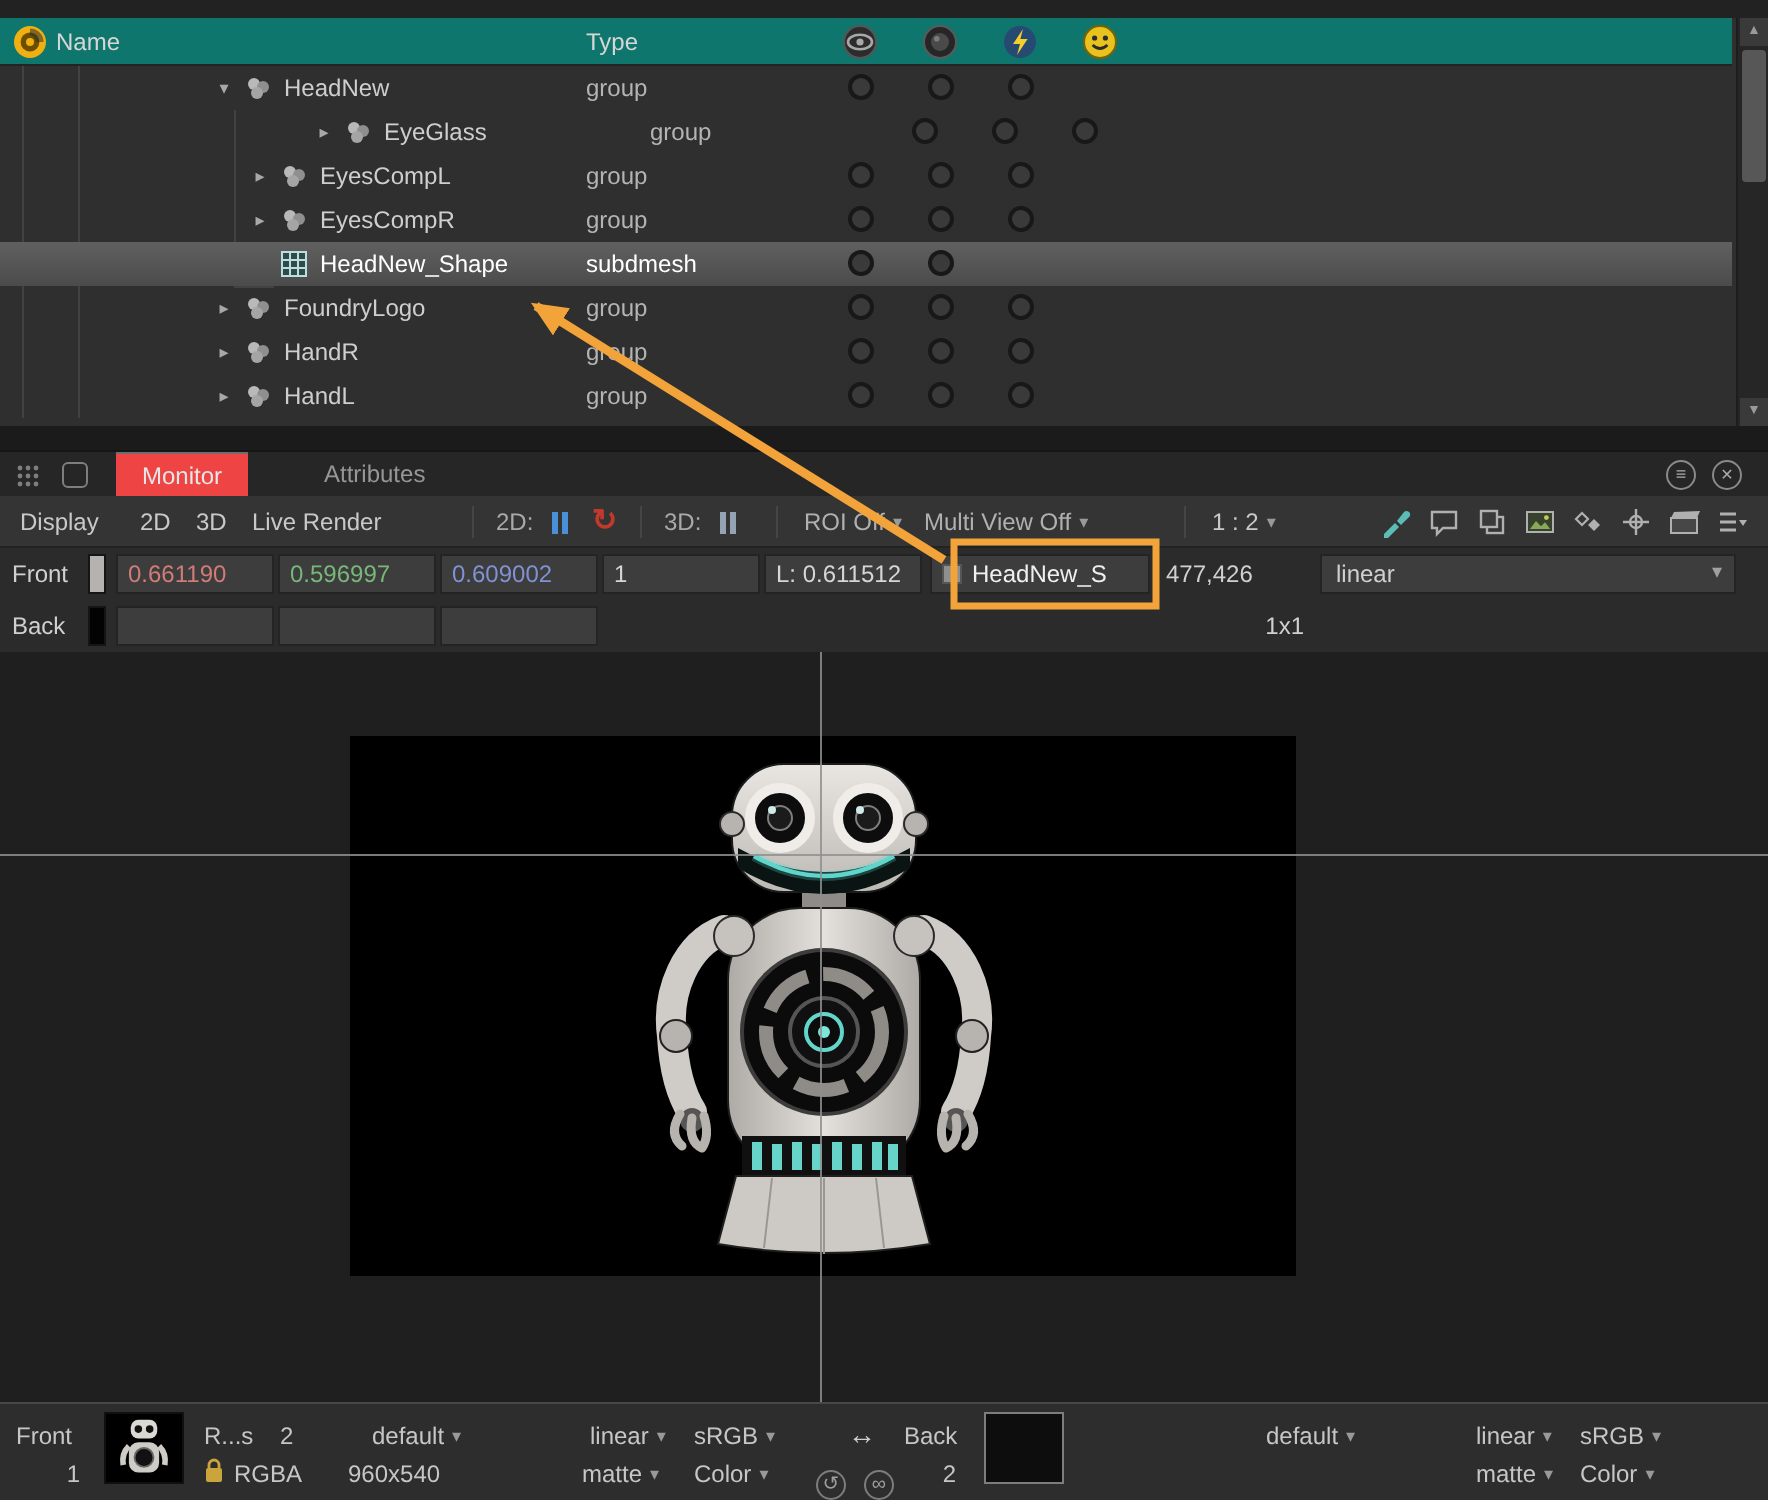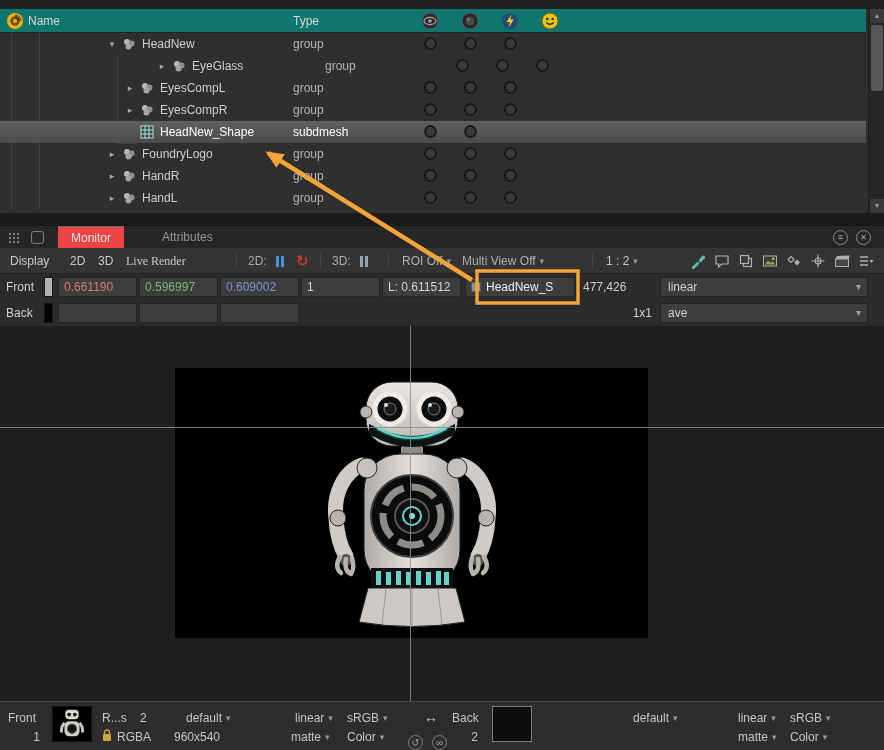--- a/index.html
+++ b/index.html
@@ -285,21 +285,21 @@
     <span class="tab act" style="left:58px;">Monitor</span>
     <span class="tab" style="left:124px;margin-left:25px;">Attributes</span>
     <span class="circbtn glyph-menu" style="right:36px;"></span>
     <span class="circbtn glyph-close" style="right:13px;"></span>
   </section>
 
   <section id="tb">
     <span class="t" style="left:10px;">Display</span>
     <span class="t" style="left:70px;">2D</span>
     <span class="t" style="left:98px;">3D</span>
-    <span class="t" style="left:126px;font-family:Liberation Serif, serif;">Live Render</span>
+    <span class="t" style="left:126px;">Live Render</span>
     <span class="sep" style="left:236px;"></span>
     <span class="t" style="left:248px;color:#a9a9a9;">2D:</span>
     <span class="pause" style="left:276px;">
         <i></i>
         <i></i>
       </span>
     <span class="loop" style="left:296px;">↻</span>
     <span class="sep" style="left:320px;"></span>
     <span class="t" style="left:332px;color:#a9a9a9;">3D:</span>
     <span class="pause gray" style="left:360px;">
@@ -359,21 +359,20 @@
     <span class="fld r1" style="left:465px;width:110px;color:#efefef;"><span class="geoicon"></span><span>HeadNew_S</span></span>
     <span class="plabel r1" style="left:583px;top:3px;position:absolute;">477,426</span>
     <span class="combo r1" style="left:660px;width:208px;">linear</span>
 
     <span class="plabel r2" style="left:6px;top:29px;position:absolute;">Back</span>
     <span class="swatch r2" style="background:#030303;"></span>
     <span class="fld r2" style="left:58px;width:79px;"></span>
     <span class="fld r2" style="left:139px;width:79px;"></span>
     <span class="fld r2" style="left:220px;width:79px;"></span>
     <span class="plabel" style="left:618px;top:29px;width:34px;text-align:right;position:absolute;">1x1</span>
-    <span class="combo r2" style="left:660px;width:208px;">ave</span>
   </section>
 
   <section id="vp">
     <svg id="vpimg" viewBox="0 0 473 270">
       <rect width="473" height="270" fill="#000"></rect>
 
       <path d="M187 97 C168 104 158 128 161 150 C162 168 166 180 171 188" stroke="#cfccc8" stroke-width="15" fill="none" stroke-linecap="round"></path>
       <path d="M287 97 C306 104 316 128 313 150 C312 168 308 180 303 188" stroke="#cfccc8" stroke-width="15" fill="none" stroke-linecap="round"></path>
       <circle cx="163" cy="150" r="8" fill="#b7b4b0" stroke="#222"></circle>
       <circle cx="311" cy="150" r="8" fill="#b7b4b0" stroke="#222"></circle>

